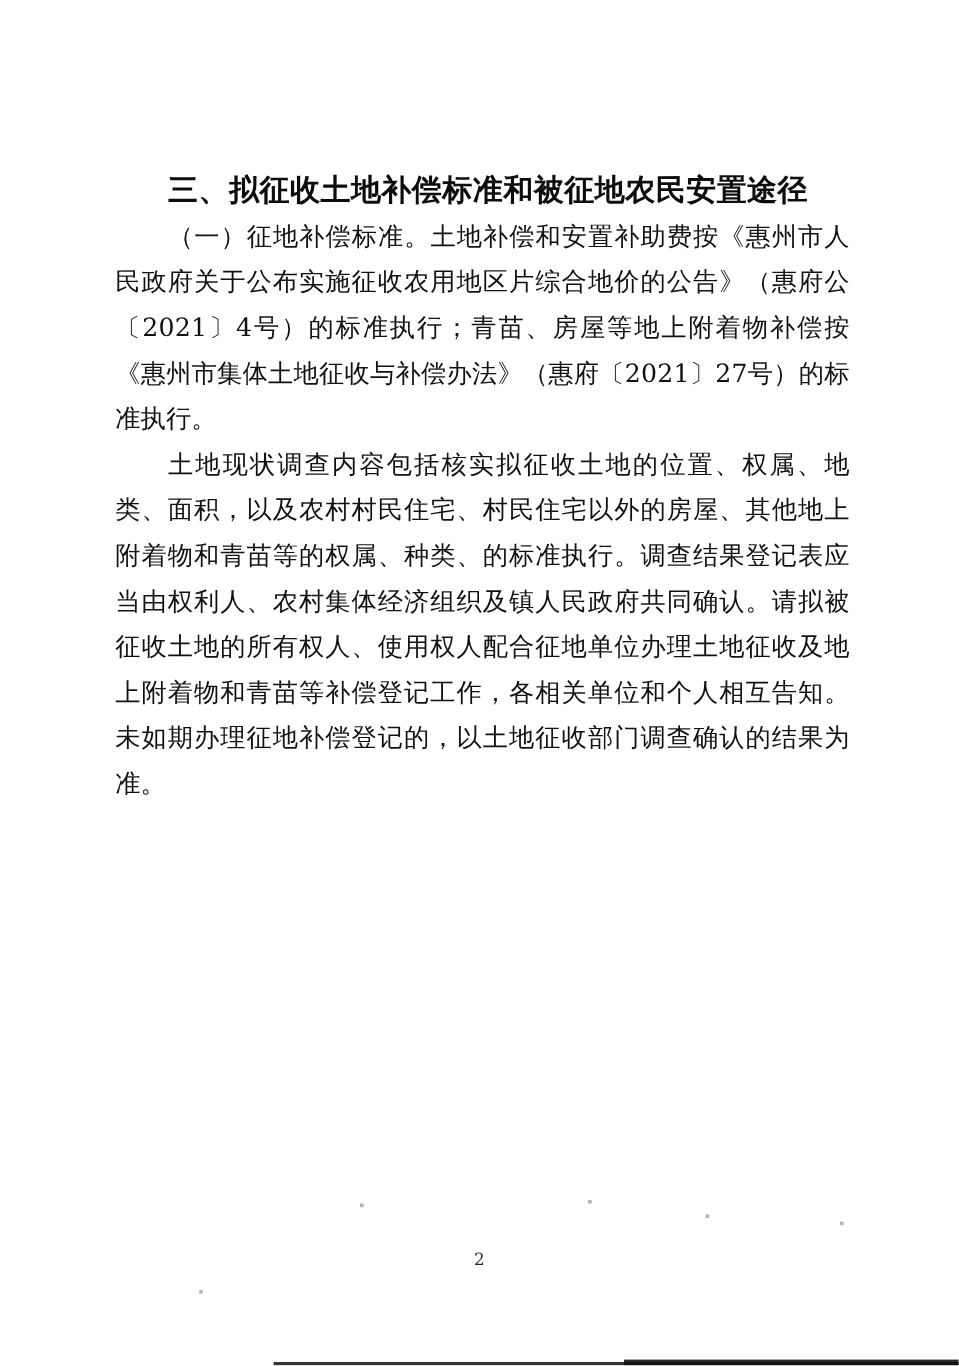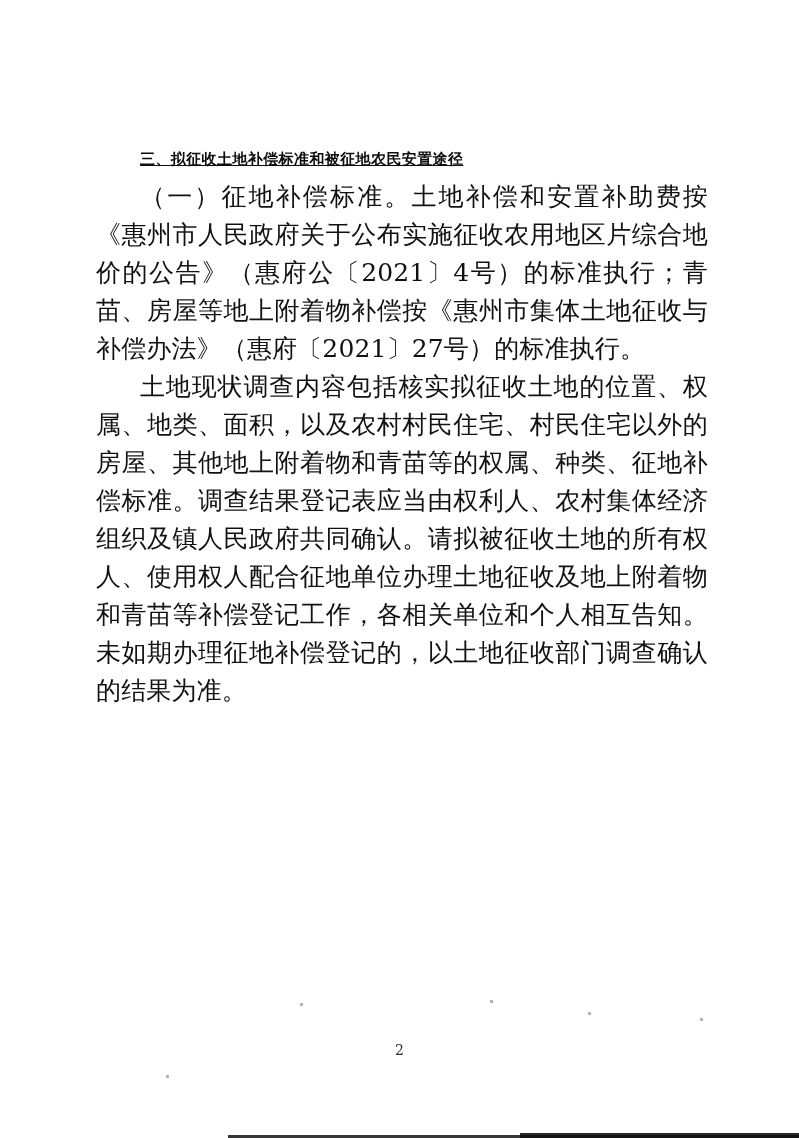--- a/index.html
+++ b/index.html
@@ -20,32 +20,31 @@
   }
   .doc-body {
     position: absolute;
     left: 96px;
     top: 140px;
     width: 612px;
   }
   .heading {
     font-family: "DejaVu Sans", sans-serif;
     font-weight: bold;
-    font-size: 15px;
+    font-size: 25px;
     line-height: 38px;
     letter-spacing: 0.4px;
     color: #0d0d0d;
     text-indent: 44px;
     margin: 0;
     white-space: nowrap;
-    text-decoration: underline;
   }
   .para {
     font-family: "DejaVu Serif", serif;
-    font-size: 25px;
+    font-size: 21px;
     line-height: 38px;
     letter-spacing: 0.15px;
     color: #111111;
     text-indent: 44px;
     margin: 0;
     text-align: justify;
     text-justify: inter-character;
     text-align-last: left;
   }
   .page-number {
@@ -89,21 +88,21 @@
 
   <div class="doc-body">
 
     <h2 class="heading">三、拟征收土地补偿标准和被征地农民安置途径</h2>
 
     <p class="para">（一）征地补偿标准。土地补偿和安置补助费按《惠州市人民政府关于公布实施征收农用地区片综合地价的公告》（惠府公〔2021〕4号）的标准执行；青苗、房屋等地上附着物补偿按《惠州市集体土地征收与补偿办法》（惠府〔2021〕27号）的标准执行。</p>
 
 
 
 
-    <p class="para">土地现状调查内容包括核实拟征收土地的位置、权属、地类、面积，以及农村村民住宅、村民住宅以外的房屋、其他地上附着物和青苗等的权属、种类、征地补偿标准。调查结果登记表应当由权利人、农村集体经济组织及镇人民政府共同确认。请拟被征收土地的所有权人、使用权人配合征地单位办理土地征收及地上附着物和青苗等补偿登记工作，各相关单位和个人相互告知。未如期办理征地补偿登记的，以土地征收部门调查确认的结果为准。</p>
+    <p class="para">土地现状调查内容包括核实拟征收土地的位置、权属、地类、面积，以及农村村民住宅、村民住宅以外的房屋、其他地上附着物和青苗等的权属、种类、的标准执行。调查结果登记表应当由权利人、农村集体经济组织及镇人民政府共同确认。请拟被征收土地的所有权人、使用权人配合征地单位办理土地征收及地上附着物和青苗等补偿登记工作，各相关单位和个人相互告知。未如期办理征地补偿登记的，以土地征收部门调查确认的结果为准。</p>
 
 
   </div>
 
   <div class="page-number">2</div>
 
   <div class="scan-speck" style="left:166px; top:1075px; width:3px; height:3px;"></div>
   <div class="scan-speck" style="left:300px; top:1003px; width:3px; height:3px;"></div>
   <div class="scan-speck" style="left:490px; top:1000px; width:3px; height:3px;"></div>
   <div class="scan-speck" style="left:588px; top:1012px; width:3px; height:3px;"></div>

